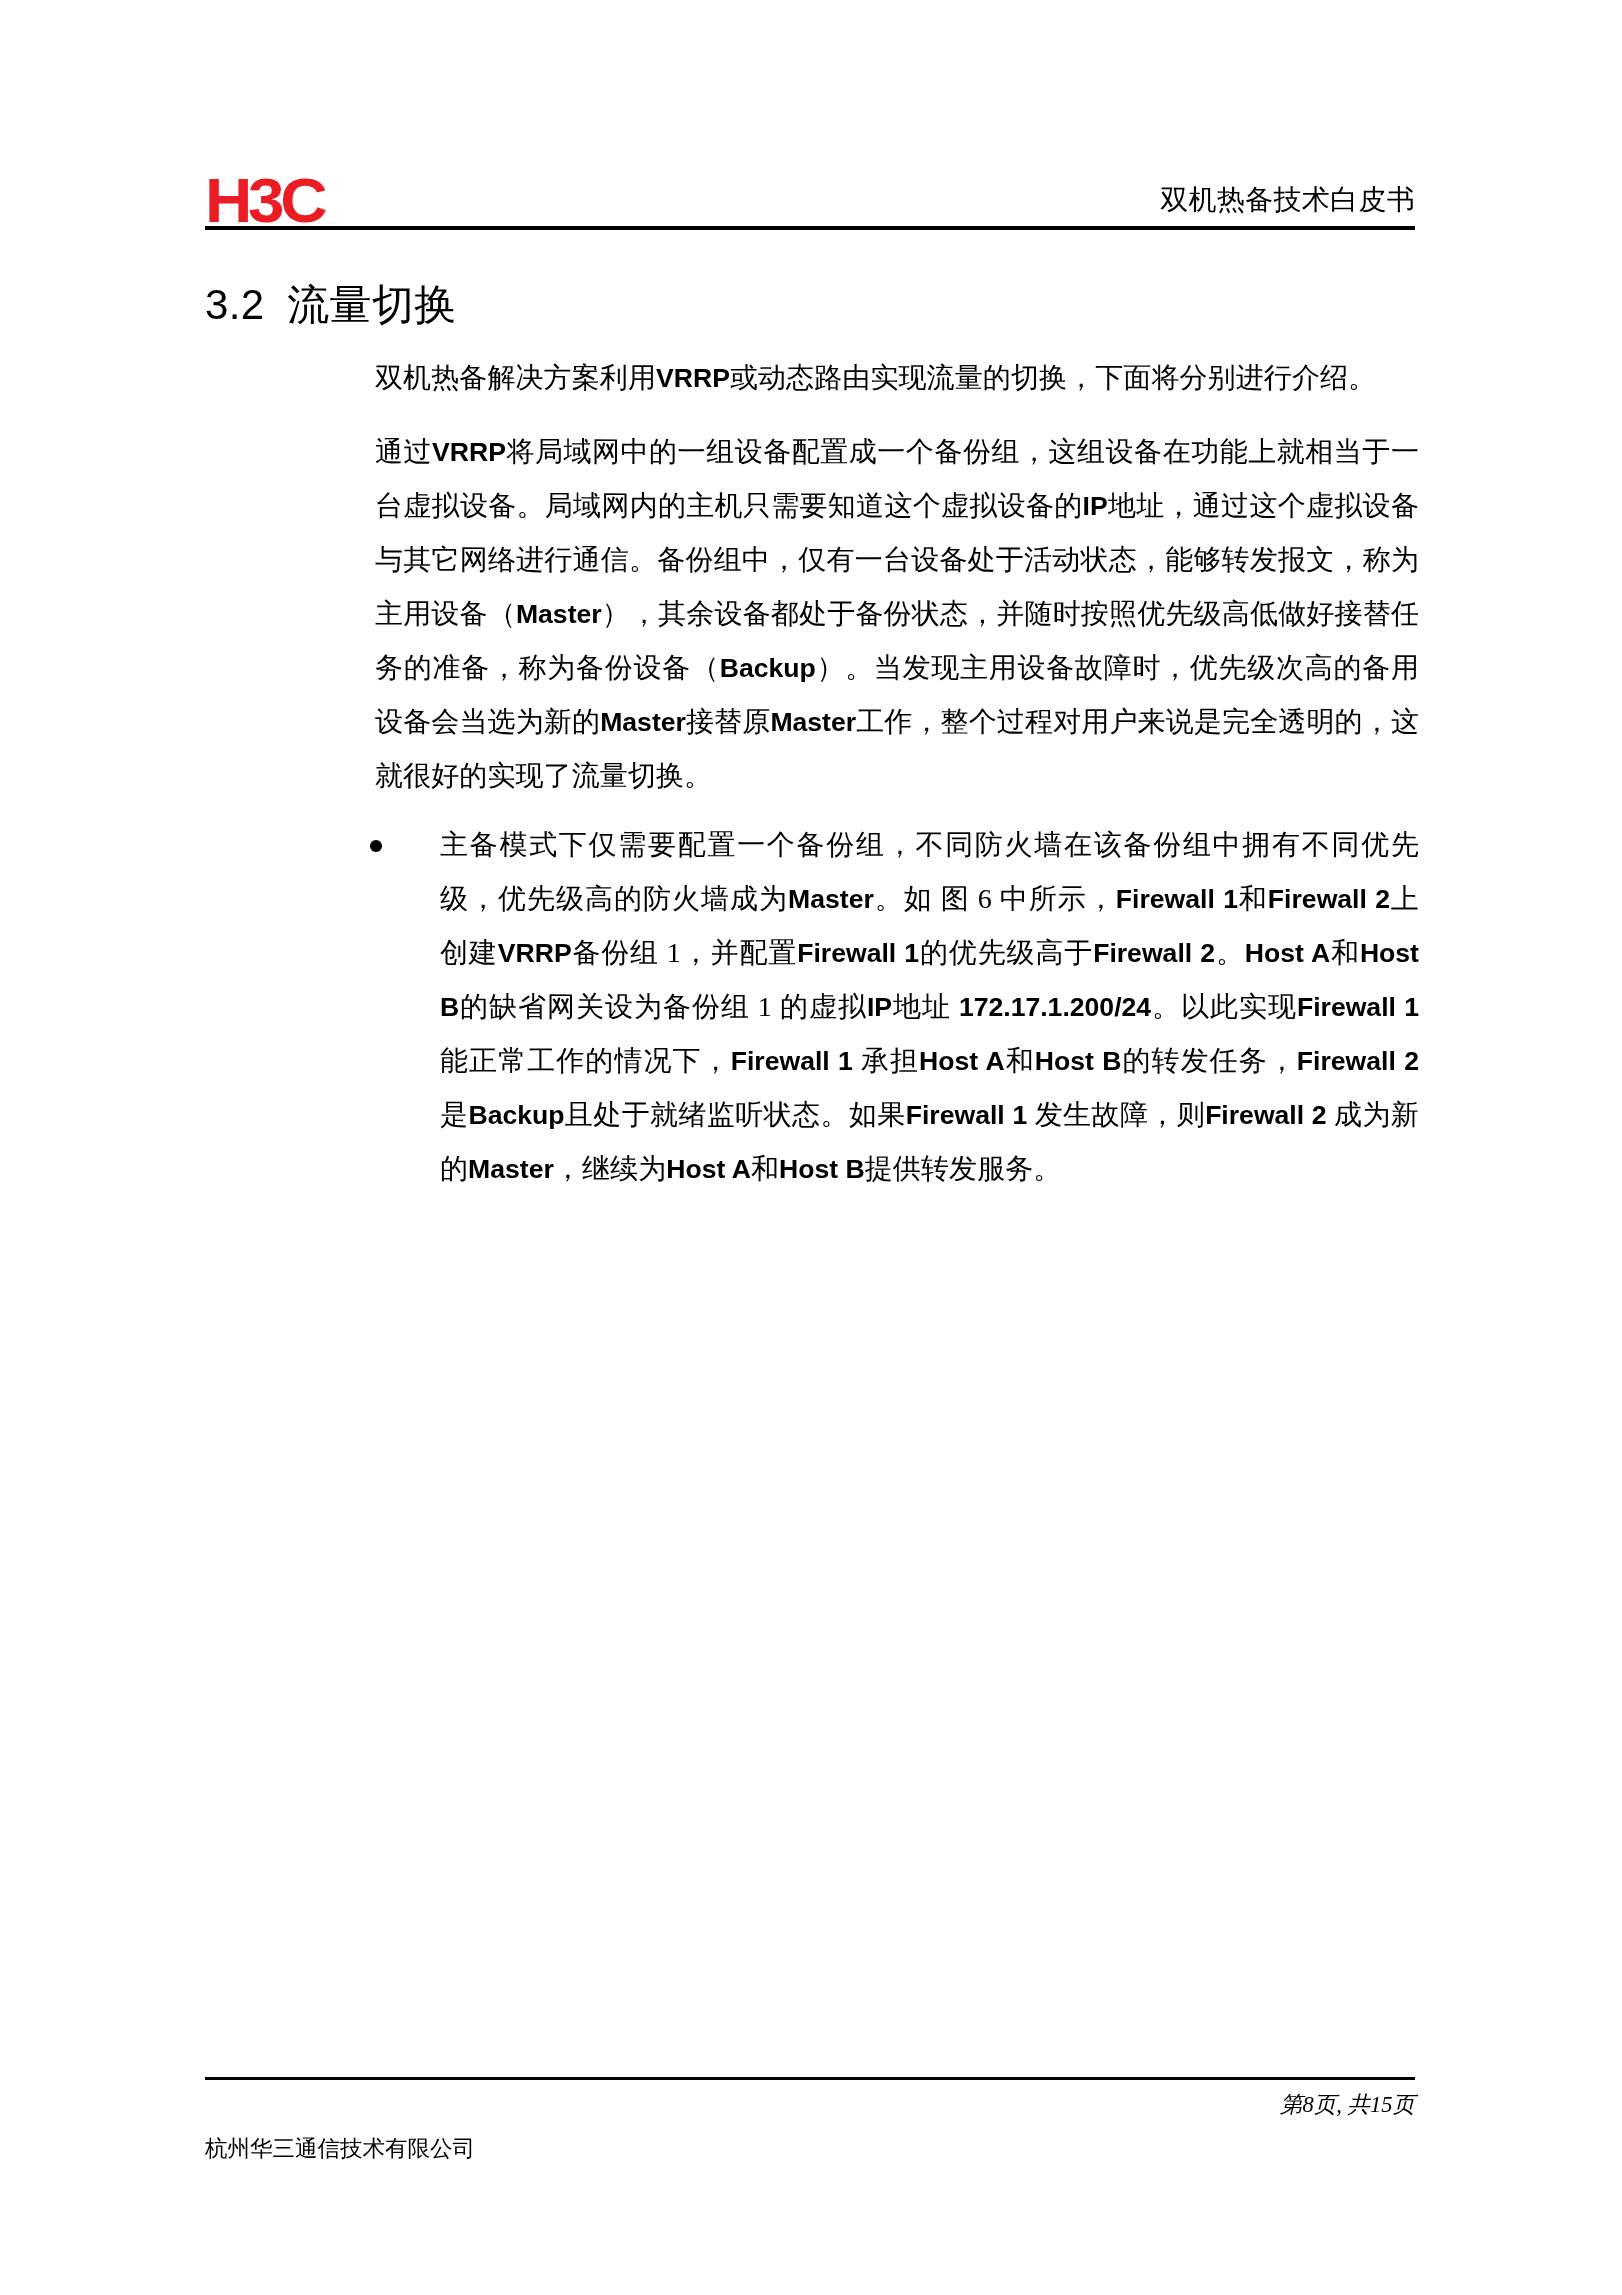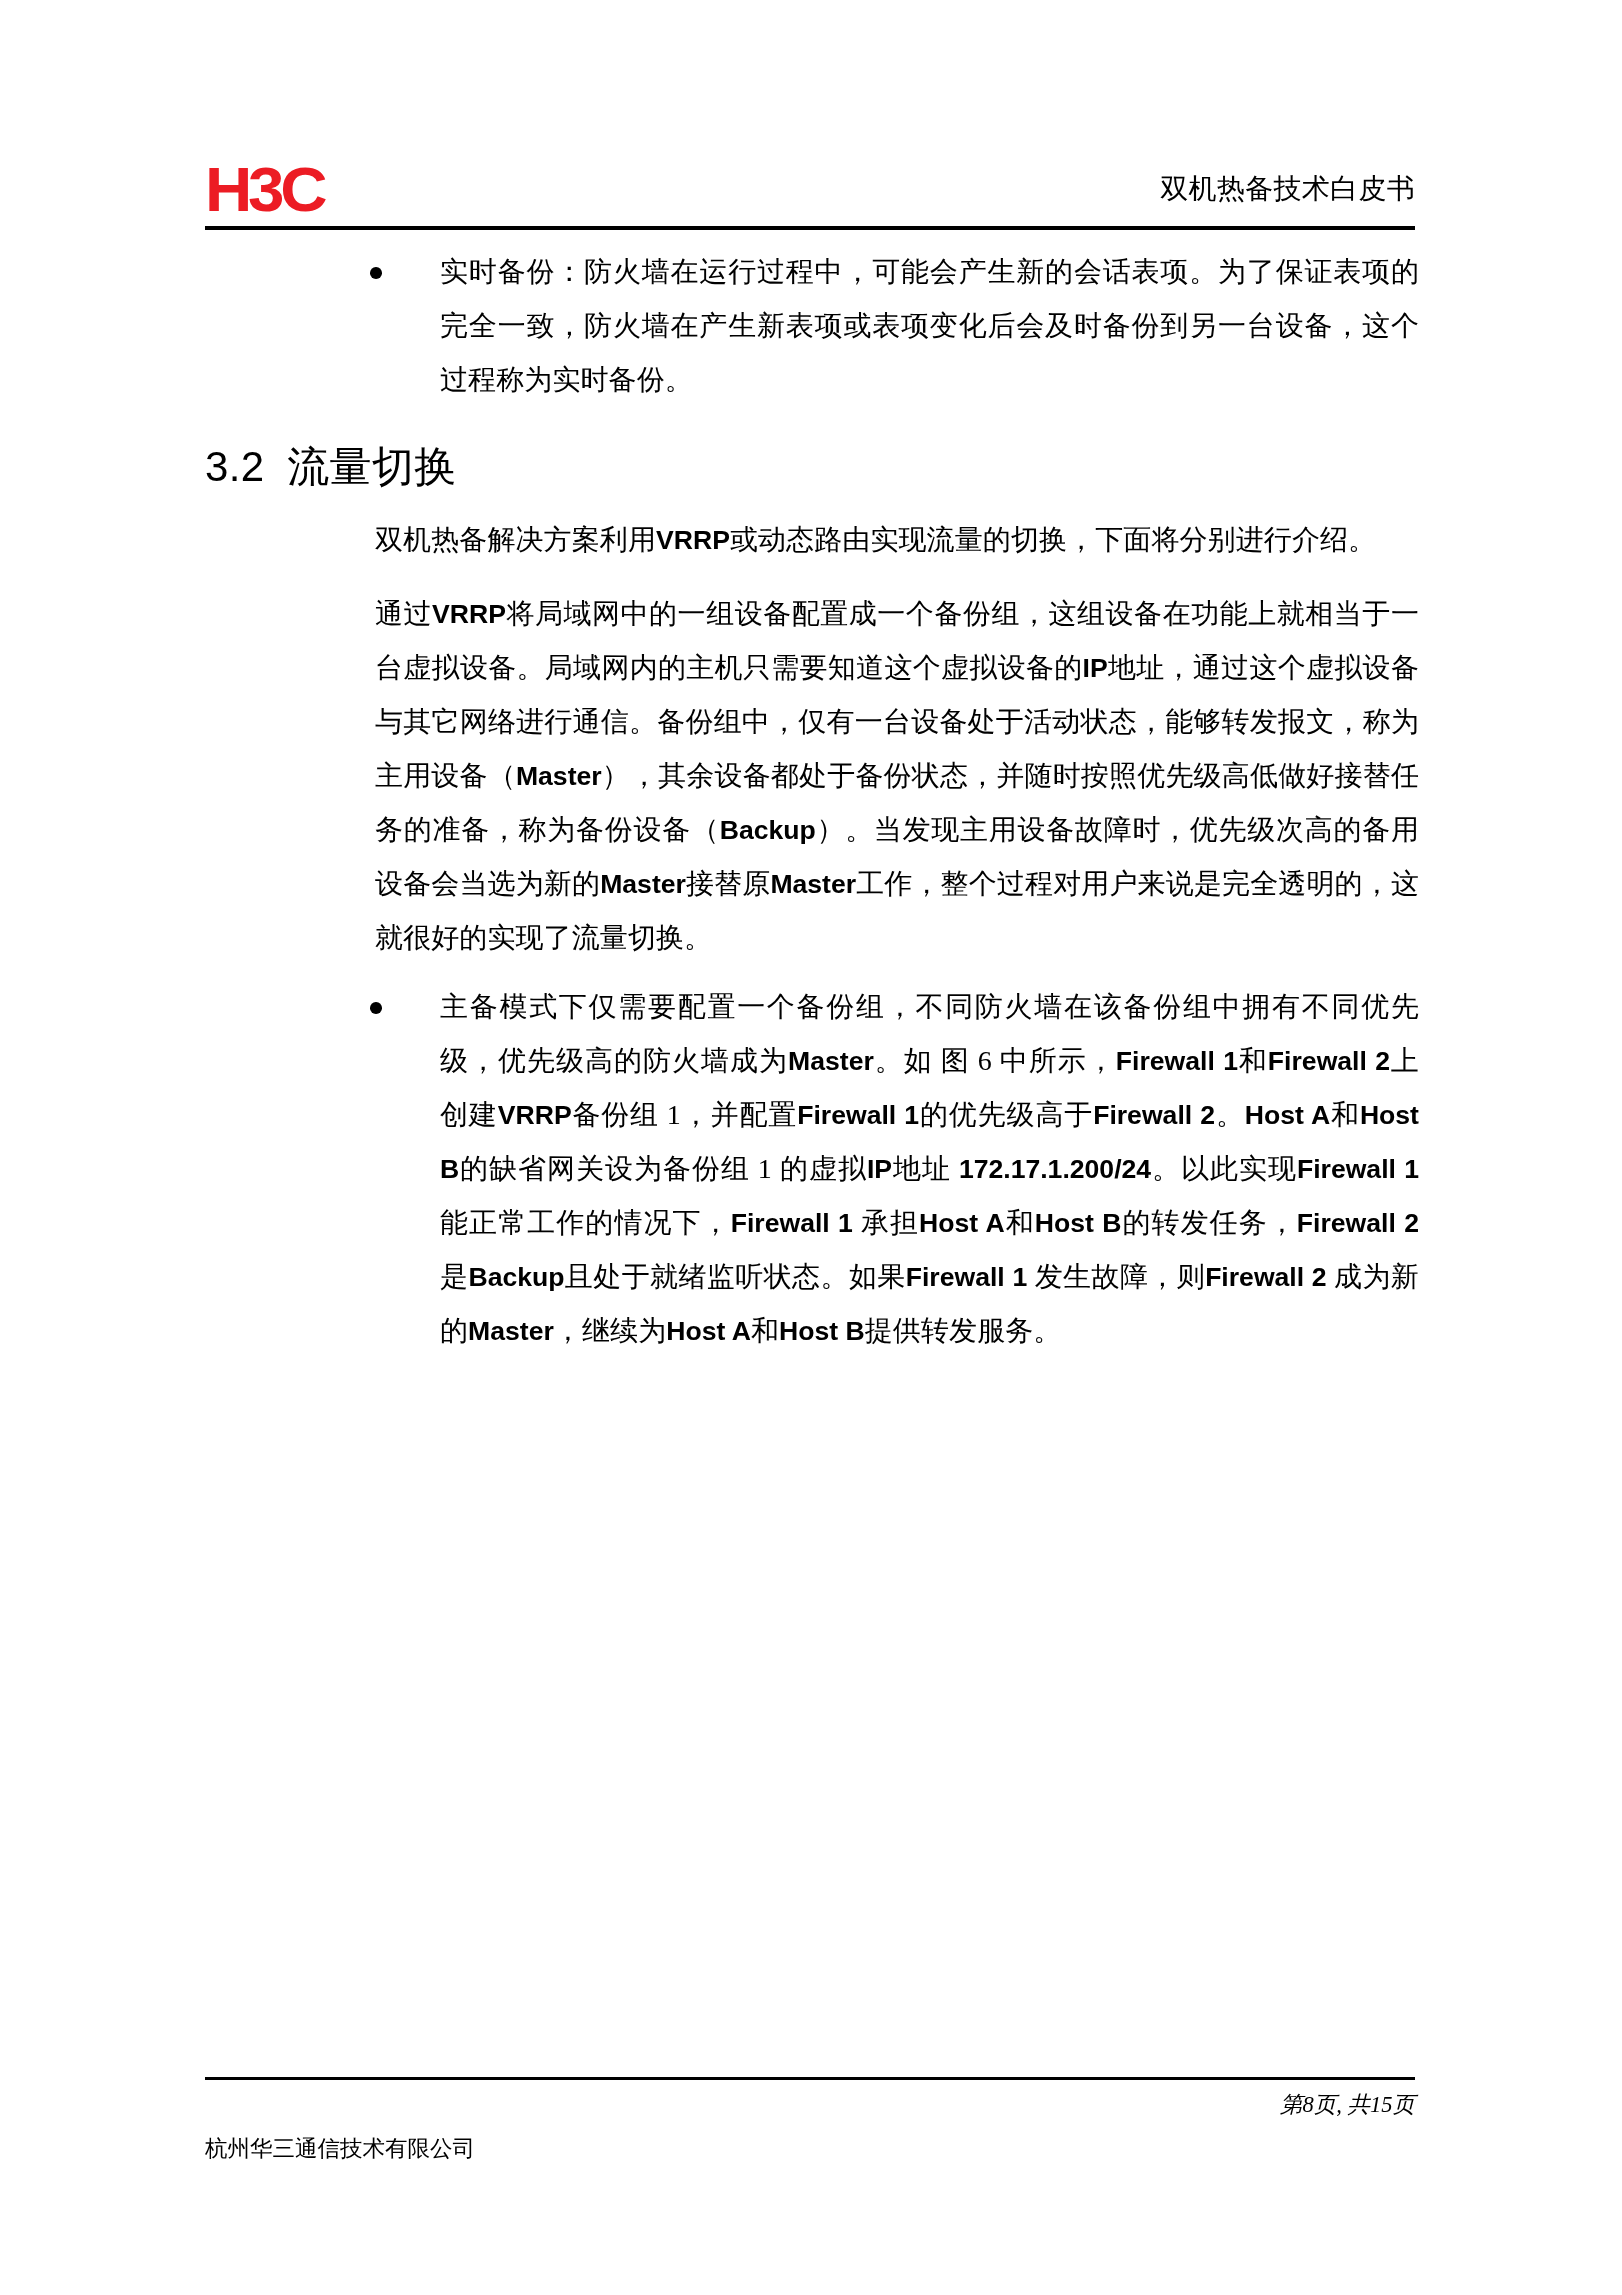--- a/index.html
+++ b/index.html
@@ -15,21 +15,21 @@
     background: #ffffff;
     box-sizing: border-box;
     font-family: "Liberation Serif", "DejaVu Serif", serif;
     overflow: hidden;
   }
 
   
   .header {
     position: absolute;
     left: 205px;
-    top: 157px;
+    top: 168px;
     width: 1210px;
     height: 68px;
   }
 
   .logo {
     position: absolute;
     left: 0;
     top: 1.4px;
     font-family: "Liberation Sans", "DejaVu Sans", sans-serif;
     font-weight: bold;
@@ -163,24 +163,20 @@
 <div class="page">
 
   <div class="header">
     <div class="logo">H3C</div>
     <div class="header-title">双机热备技术白皮书</div>
   </div>
   <div class="header-rule"></div>
 
   <div class="content">
 
-    <div class="bullet-item">
-      <span class="bullet-dot"></span>
-      <div class="body-text">实时备份：防火墙在运行过程中，可能会产生新的会话表项。为了保证表项的完全一致，防火墙在产生新表项或表项变化后会及时备份到另一台设备，这个过程称为实时备份。</div>
-    </div>
 
     <div class="h2">
       <span class="num">3.2</span><span>流量切换</span>
     </div>
 
     <div class="para">
       <div class="body-text"><span>双机热备解决方案利用</span><span class="lat">VRRP</span><span>或动态路由实现流量的切换，下面将分别进行介绍。</span></div>
     </div>
 
 

